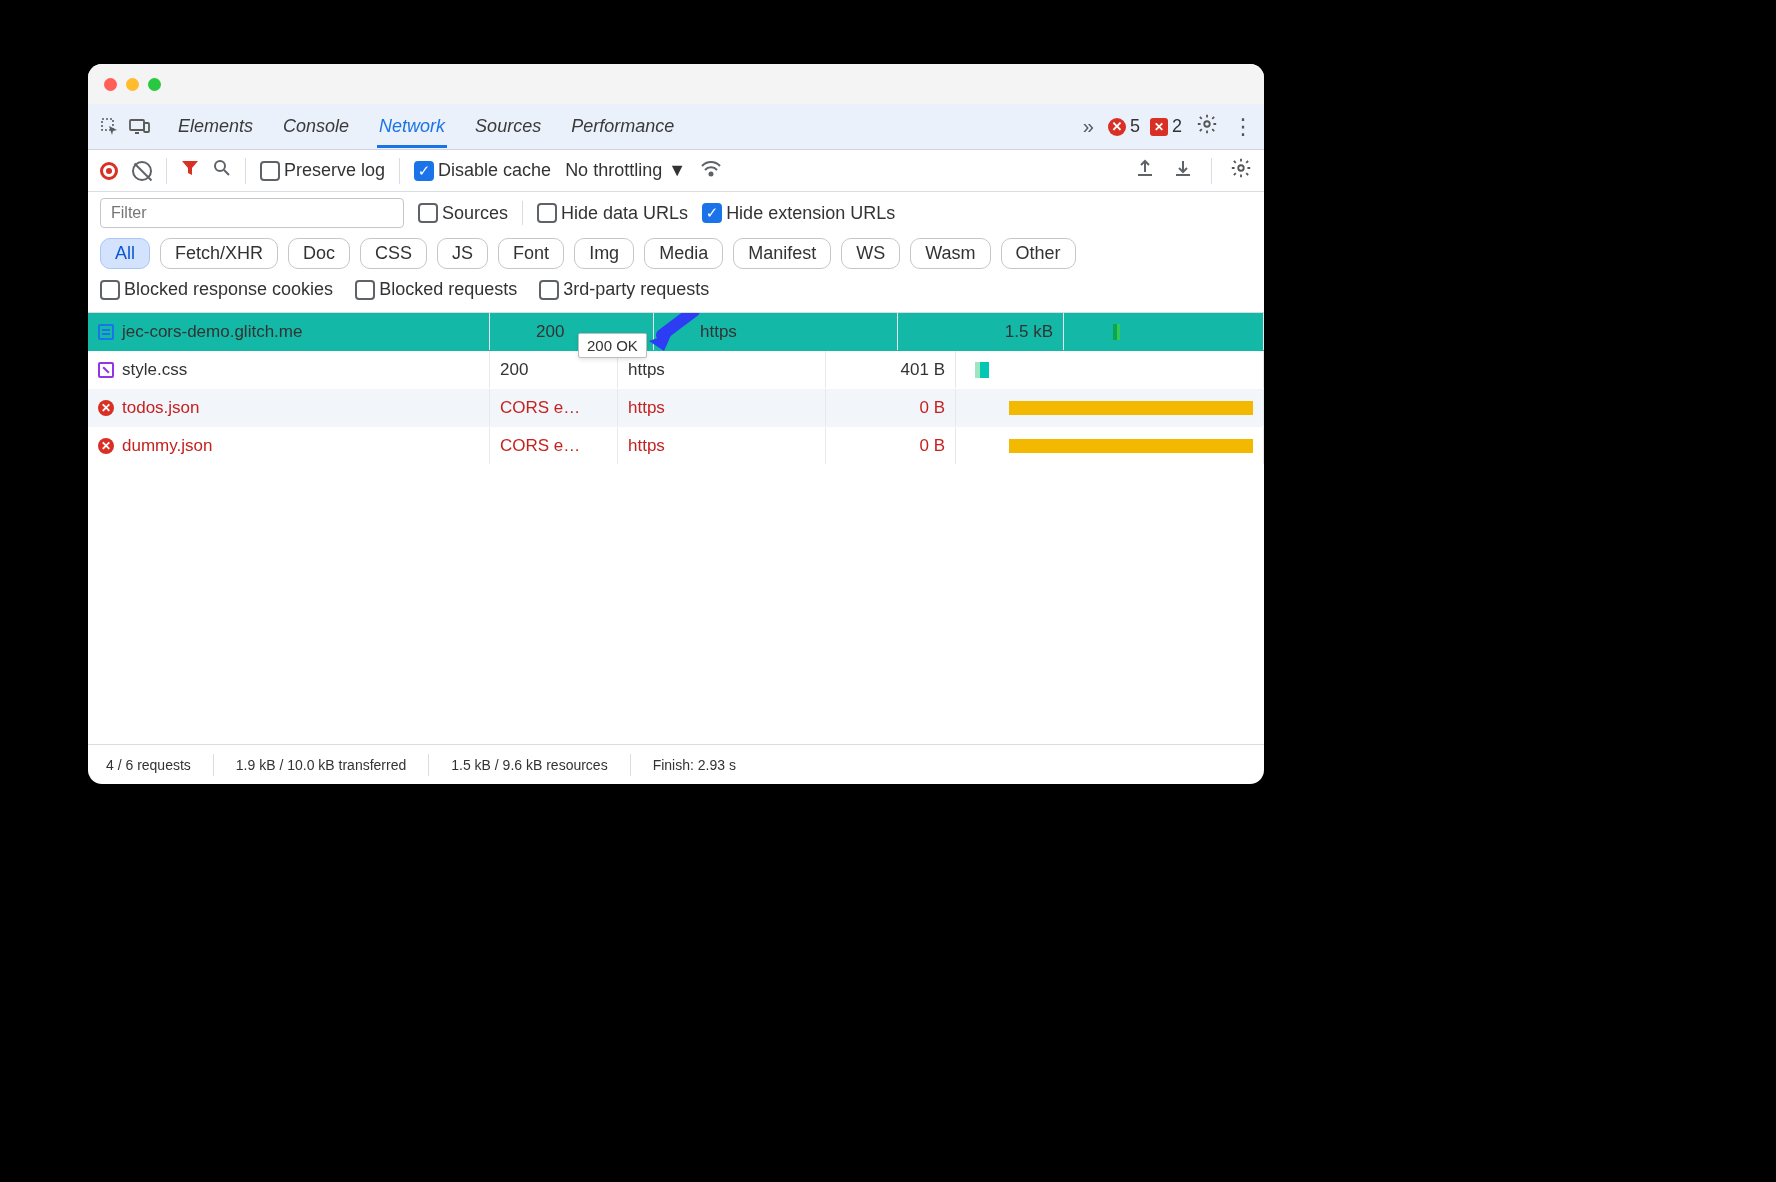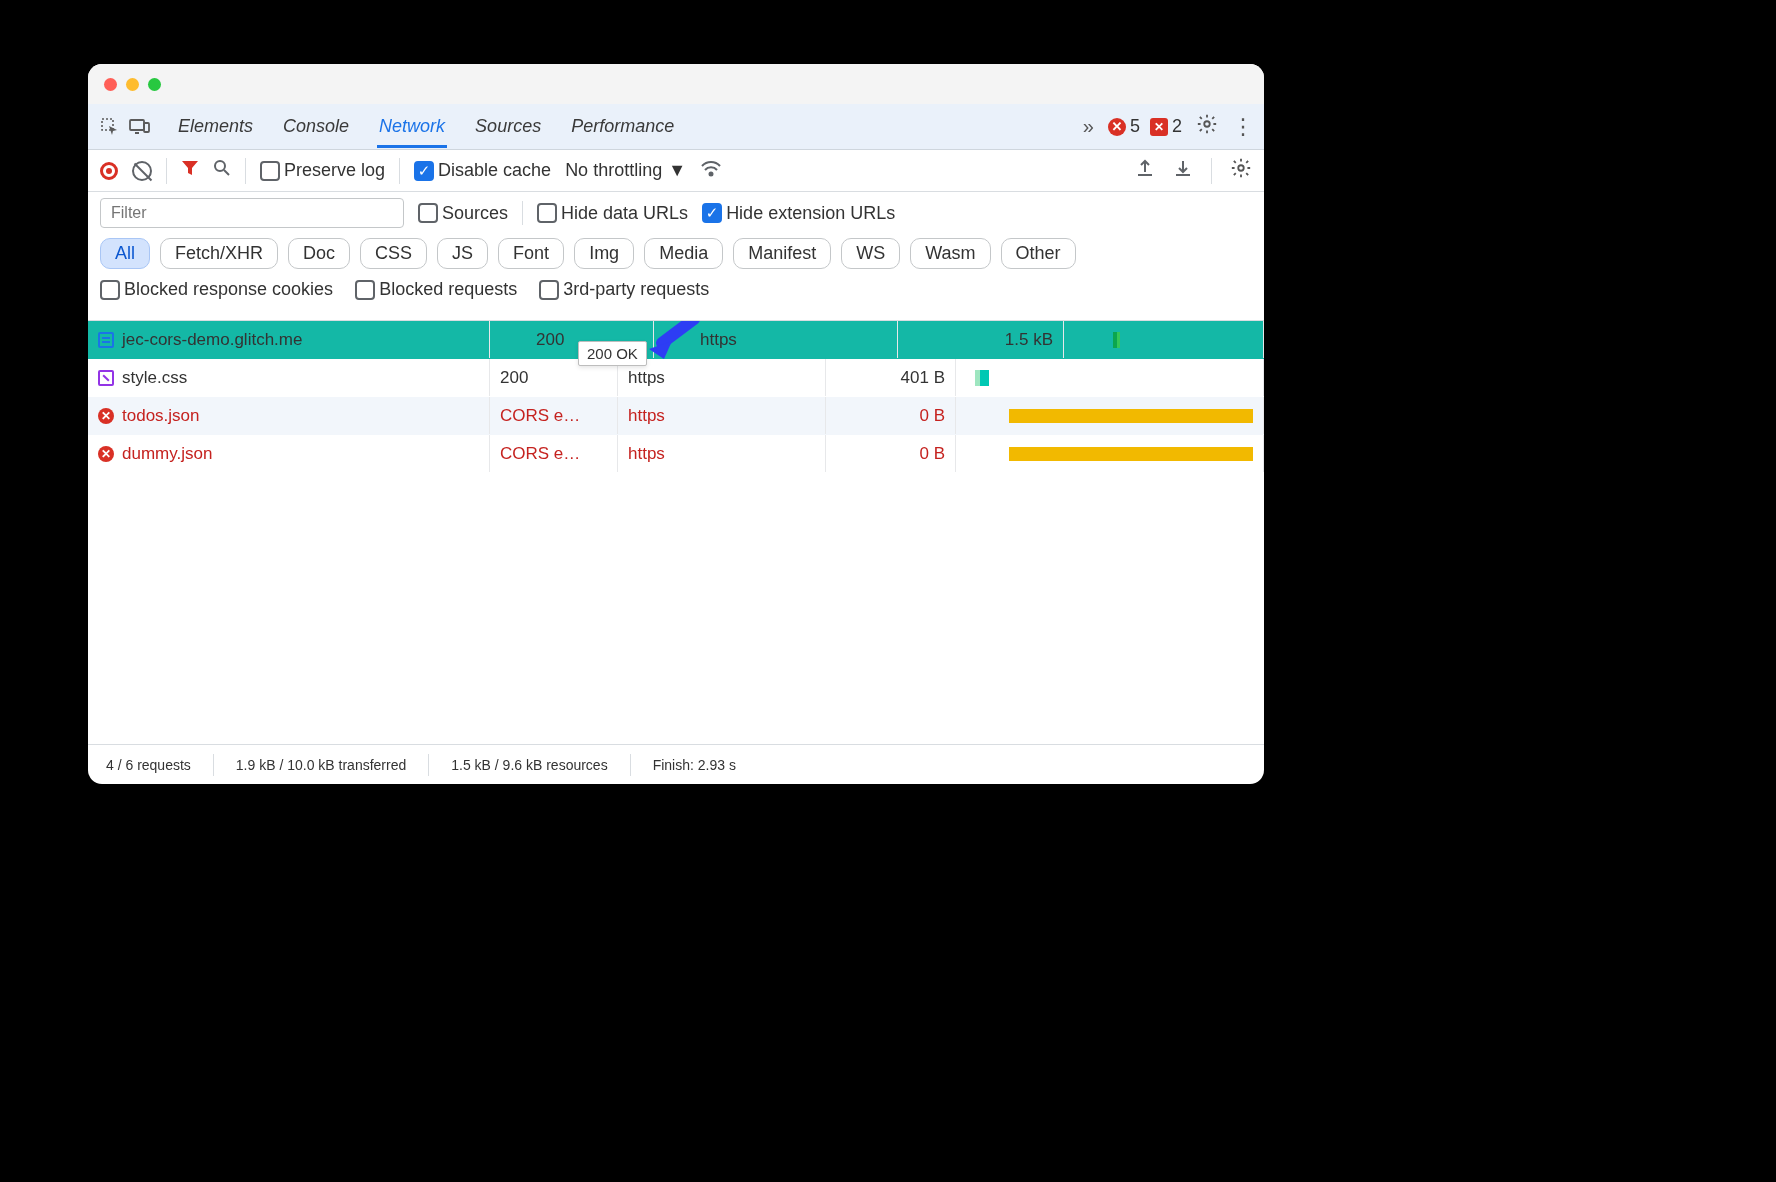--- a/index.html
+++ b/index.html
@@ -112,21 +112,21 @@
     flex-shrink: 0;
   }
   .chip {
     border:1px solid #c4c7c9; border-radius:10px;
     padding: 4px 14px; font-size:18px; color:#333; cursor:pointer;
     background:#fff;
   }
   .chip.active { background:#d3e3fd; border-color:#a9c6f5; color:#0b57d0; }
   
   .block-row {
-    padding: 6px 12px 20px;
+    padding: 6px 12px 12px;
     display:flex; align-items:flex-end; gap:22px;
     border-bottom: 1px solid #d9dde1;
     flex-shrink: 0;
   }
   
   .table { flex:1; display:flex; flex-direction:column; overflow:hidden; }
   .thead, .trow { display:flex; align-items:center; }
   .thead {
     height: 36px; background:#f2f6fb;
     border-bottom:1px solid #d9dde1;

